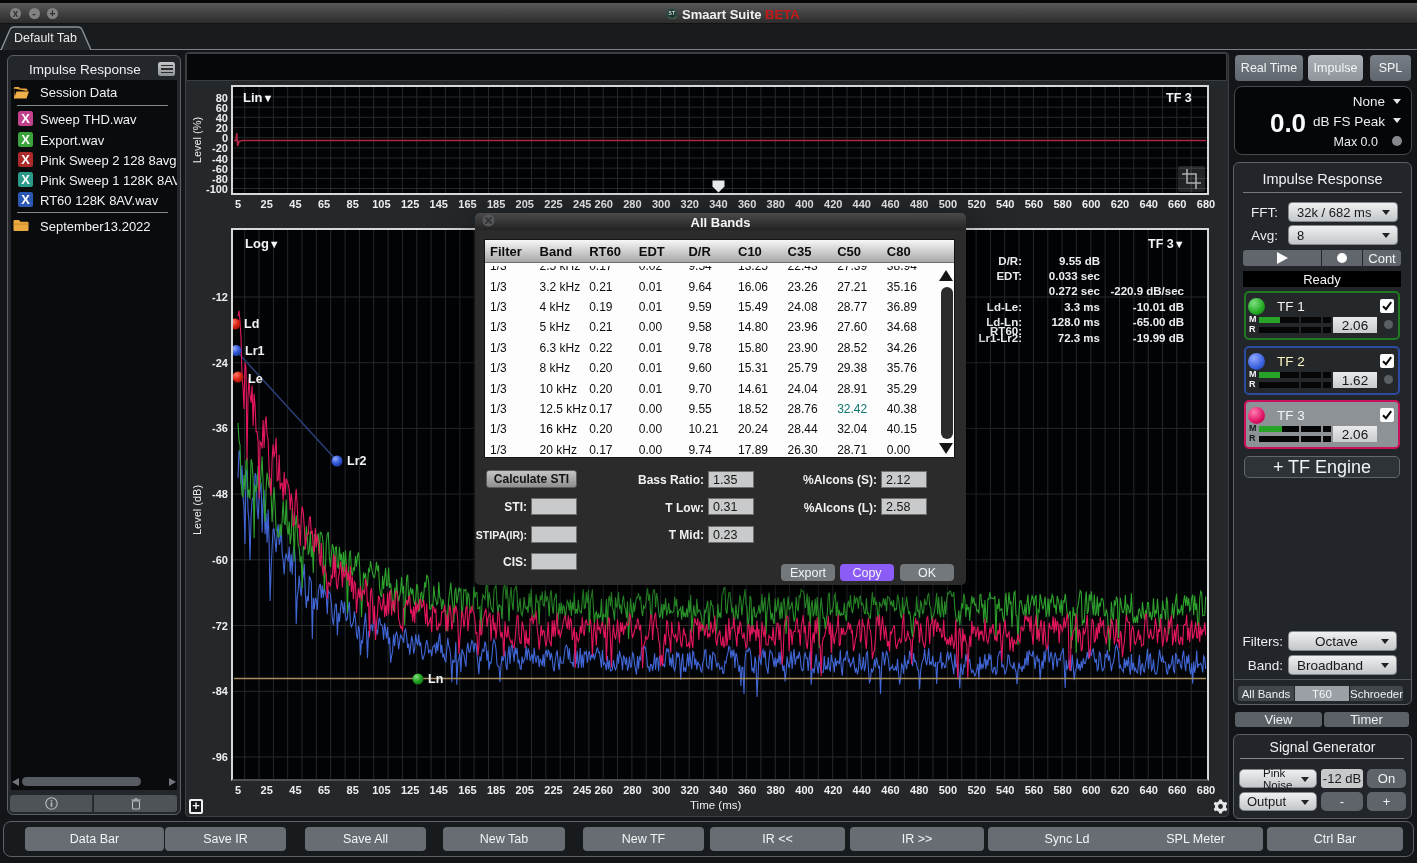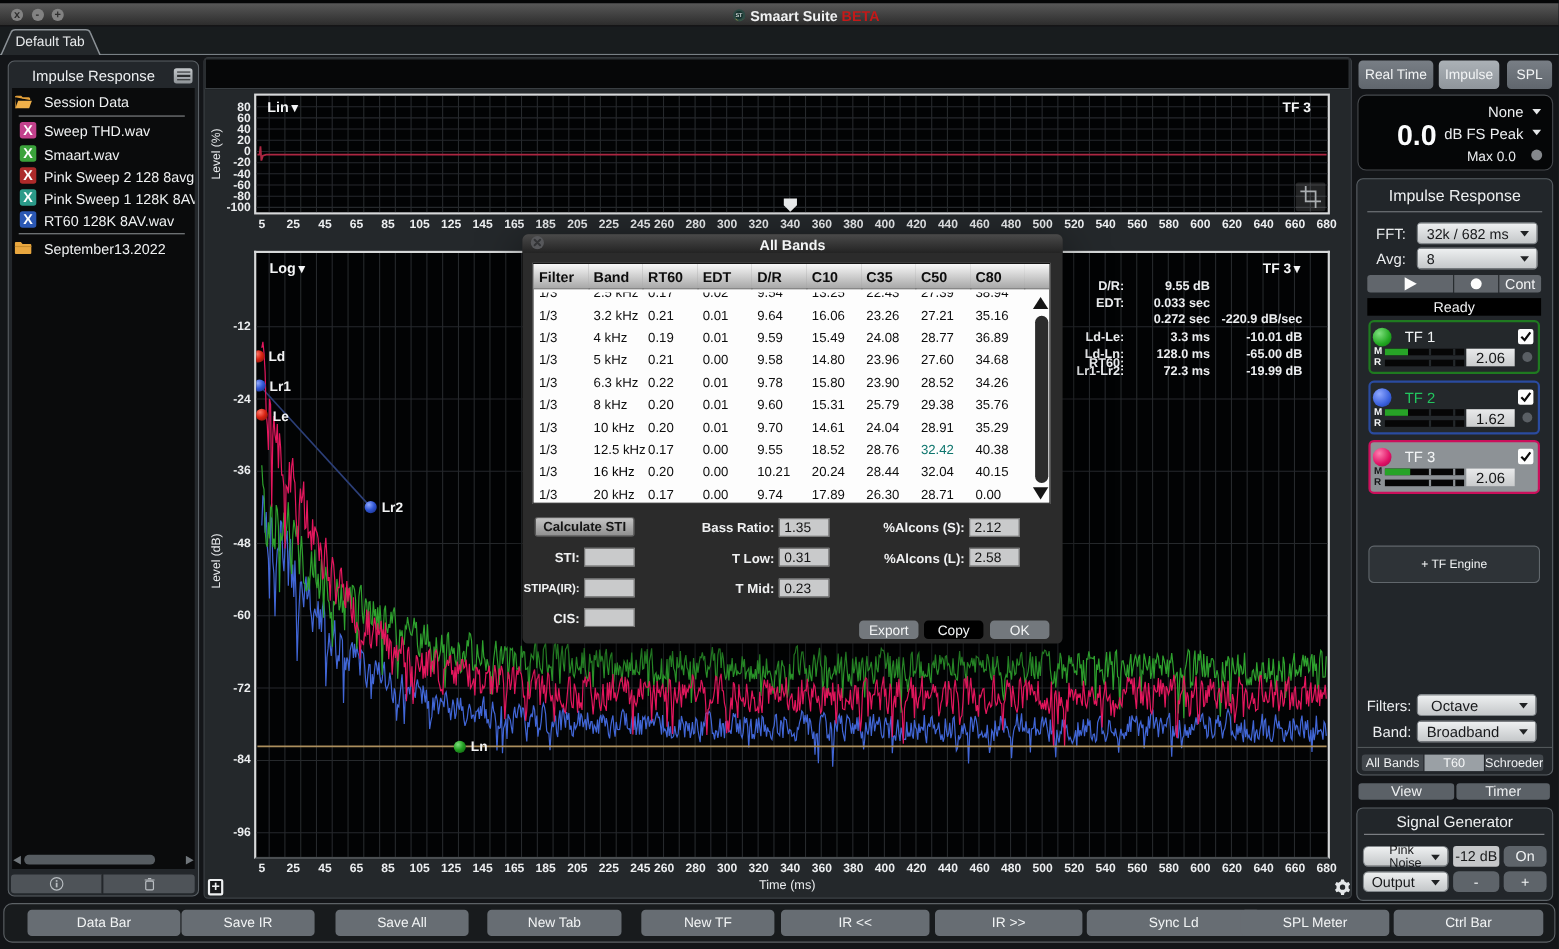--- a/index.html
+++ b/index.html
@@ -45,21 +45,21 @@
     </svg>
     <div class="abs" style="left:29px;top:5px;font-size:13px;color:#f0f2f3;">Session Data</div>
     <div class="abs" style="left:6px;top:25px;width:151px;height:1px;background:#86898c;"></div>
     <div class="abs" style="left:7px;top:31px;width:15px;height:15px;border-radius:2.5px;background:linear-gradient(#c2418c,#c2418c);display:flex;align-items:center;justify-content:center;">
       <span style="font-size:13px;font-weight:bold;color:#fff;">X</span>
     </div>
     <div class="abs" style="left:29px;top:32px;font-size:13px;color:#f0f2f3;white-space:nowrap;">Sweep THD.wav</div>
     <div class="abs" style="left:7px;top:51.5px;width:15px;height:15px;border-radius:2.5px;background:linear-gradient(#3ba33b,#3ba33b);display:flex;align-items:center;justify-content:center;">
       <span style="font-size:13px;font-weight:bold;color:#fff;">X</span>
     </div>
-    <div class="abs" style="left:29px;top:52.5px;font-size:13px;color:#f0f2f3;white-space:nowrap;">Smaart.wav</div>
+    <div class="abs" style="left:29px;top:52.5px;font-size:13px;color:#f0f2f3;white-space:nowrap;">Export.wav</div>
     <div class="abs" style="left:7px;top:72px;width:15px;height:15px;border-radius:2.5px;background:linear-gradient(#ad2a2a,#ad2a2a);display:flex;align-items:center;justify-content:center;">
       <span style="font-size:13px;font-weight:bold;color:#fff;">X</span>
     </div>
     <div class="abs" style="left:29px;top:73px;font-size:13px;color:#f0f2f3;white-space:nowrap;">Pink Sweep 2 128 8avg.wav</div>
     <div class="abs" style="left:7px;top:92px;width:15px;height:15px;border-radius:2.5px;background:linear-gradient(#2b9a89,#2b9a89);display:flex;align-items:center;justify-content:center;">
       <span style="font-size:13px;font-weight:bold;color:#fff;">X</span>
     </div>
     <div class="abs" style="left:29px;top:93px;font-size:13px;color:#f0f2f3;white-space:nowrap;">Pink Sweep 1 128K 8AVG.wav</div>
     <div class="abs" style="left:7px;top:112px;width:15px;height:15px;border-radius:2.5px;background:linear-gradient(#2b58b4,#2b58b4);display:flex;align-items:center;justify-content:center;">
       <span style="font-size:13px;font-weight:bold;color:#fff;">X</span>
@@ -446,21 +446,21 @@
 <div class="abs" style="left:1259px;top:317px;width:21px;height:6px;background:#27a327;"></div>
 <div class="abs" style="left:1259px;top:327px;width:72px;height:6px;background:#060606;"></div>
 <div class="abs" style="left:1299px;top:317px;width:2px;height:6px;background:#24282b;"></div>
 <div class="abs" style="left:1299px;top:327px;width:2px;height:6px;background:#24282b;"></div>
 <div class="abs" style="left:1321px;top:317px;width:2px;height:6px;background:#24282b;"></div>
 <div class="abs" style="left:1321px;top:327px;width:2px;height:6px;background:#24282b;"></div>
 <div class="abs" style="left:1333px;top:317px;width:44px;height:16px;background:linear-gradient(#e9eaeb,#c9cbcc);color:#141516;font-size:13.5px;display:flex;align-items:center;justify-content:center;">2.06</div>
 <div class="abs" style="left:1384px;top:320px;width:9px;height:9px;border-radius:50%;background:#5a5f64;"></div>
 <div class="abs" style="left:1244px;top:346px;width:156px;height:49px;background:#24282b;border:2px solid #2a4ba0;border-radius:5px;"></div>
 <div class="abs" style="left:1248px;top:353px;width:17px;height:17px;border-radius:50%;background:radial-gradient(circle at 35% 30%, #8fa8ff, #3b61dd 60%, #1c3490);"></div>
-<div class="abs" style="left:1277px;top:354px;font-size:13.5px;color:#22c55e;">TF 2</div>
+<div class="abs" style="left:1277px;top:354px;font-size:13.5px;color:#fef9c3;">TF 2</div>
 <div class="abs" style="left:1380px;top:354px;width:14px;height:14px;background:#fdfdfd;border-radius:2px;"></div>
 <svg class="abs" style="left:1380px;top:354px;" width="14" height="14" viewBox="0 0 14 14">
     <path d="M3,7.2 L6,10.2 L11.2,3.2" fill="none" stroke="#0a0a0a" stroke-width="2"></path>
   </svg>
 <div class="abs" style="left:1249px;top:370px;font-size:9px;font-weight:bold;color:#f2f4f5;line-height:1;">M</div>
 <div class="abs" style="left:1249px;top:380px;font-size:9px;font-weight:bold;color:#f2f4f5;line-height:1;">R</div>
 <div class="abs" style="left:1259px;top:372px;width:72px;height:6px;background:#060606;"></div>
 <div class="abs" style="left:1259px;top:372px;width:21px;height:6px;background:#27a327;"></div>
 <div class="abs" style="left:1259px;top:382px;width:72px;height:6px;background:#060606;"></div>
 <div class="abs" style="left:1299px;top:372px;width:2px;height:6px;background:#24282b;"></div>
@@ -479,23 +479,23 @@
 <div class="abs" style="left:1249px;top:424px;font-size:9px;font-weight:bold;color:#17181a;line-height:1;">M</div>
 <div class="abs" style="left:1249px;top:434px;font-size:9px;font-weight:bold;color:#17181a;line-height:1;">R</div>
 <div class="abs" style="left:1259px;top:426px;width:72px;height:6px;background:#060606;"></div>
 <div class="abs" style="left:1259px;top:426px;width:23px;height:6px;background:#27a327;"></div>
 <div class="abs" style="left:1259px;top:436px;width:72px;height:6px;background:#060606;"></div>
 <div class="abs" style="left:1299px;top:426px;width:2px;height:6px;background:#8d9296;"></div>
 <div class="abs" style="left:1299px;top:436px;width:2px;height:6px;background:#8d9296;"></div>
 <div class="abs" style="left:1321px;top:426px;width:2px;height:6px;background:#8d9296;"></div>
 <div class="abs" style="left:1321px;top:436px;width:2px;height:6px;background:#8d9296;"></div>
 <div class="abs" style="left:1333px;top:426px;width:44px;height:16px;background:linear-gradient(#e9eaeb,#c9cbcc);color:#141516;font-size:13.5px;display:flex;align-items:center;justify-content:center;">2.06</div>
-<div class="abs" style="left:1244px;top:456px;width:156px;height:34px;background:#2e3337;border:1.5px solid #61676c;border-radius:5px;color:#f2f4f5;font-size:11px;display:flex;align-items:center;justify-content:center;margin-top:40px;">+ TF Engine</div>
+<div class="abs" style="left:1244px;top:456px;width:156px;height:22px;background:#2e3337;border:1.5px solid #61676c;border-radius:5px;color:#f2f4f5;font-size:18px;display:flex;align-items:center;justify-content:center;">+ TF Engine</div>
 <div class="lbl" style="left:1233px;top:634px;width:50px;font-size:13.5px;">Filters:</div>
-<div class="dd" style="left:1288px;top:631px;width:109px;height:20px;font-size:13.5px;padding-left:12px;">Octave<span class="tri-d"></span></div>
+<div class="dd" style="left:1288px;top:631px;width:109px;height:20px;font-size:13.5px;padding-left:26px;">Octave<span class="tri-d"></span></div>
 <div class="lbl" style="left:1233px;top:658px;width:50px;font-size:13.5px;">Band:</div>
 <div class="dd" style="left:1288px;top:655px;width:109px;height:20px;font-size:13.5px;padding-left:8px;">Broadband<span class="tri-d"></span></div>
 <div class="abs" style="left:1234px;top:679px;width:177px;height:1px;background:#515659;"></div>
 <div class="abs" style="left:1238px;top:686px;width:56px;height:15px;background:#42474c;border-radius:3px 0 0 3px;color:#eef0f1;font-size:11.5px;display:flex;align-items:center;justify-content:center;">All Bands</div>
 <div class="abs" style="left:1295px;top:686px;width:54px;height:15px;background:#9aa0a5;color:#f6f7f8;font-size:11.5px;display:flex;align-items:center;justify-content:center;">T60</div>
 <div class="abs" style="left:1350px;top:686px;width:53px;height:15px;background:#42474c;border-radius:0 3px 3px 0;color:#eef0f1;font-size:11.5px;display:flex;align-items:center;justify-content:center;">Schroeder</div>
 <div class="abs" style="left:1235px;top:711.5px;width:87px;height:15.5px;background:#5b6167;border-radius:3px;color:#eef0f1;font-size:13px;display:flex;align-items:center;justify-content:center;">View</div>
 <div class="abs" style="left:1324px;top:711.5px;width:85px;height:15.5px;background:#5b6167;border-radius:3px;color:#eef0f1;font-size:13px;display:flex;align-items:center;justify-content:center;">Timer</div>
 <div class="panel" style="left:1233px;top:734px;width:179px;height:85px;background:#22262a;"></div>
 <div class="abs" style="left:1233px;top:739px;width:179px;text-align:center;font-size:14px;color:#eef0f1;">Signal Generator</div>
@@ -642,13 +642,13 @@
 <div class="abs" style="left:708px;top:471px;width:46px;height:17px;background:#c9cacb;border:1px solid #6f6f6f;color:#161616;font-size:12.5px;display:flex;align-items:center;padding-left:4px;">1.35</div>
 <div class="lbl" style="left:614px;top:501px;width:90px;font-size:12px;font-weight:bold;color:#f0f1f2;">T Low:</div>
 <div class="abs" style="left:708px;top:498px;width:46px;height:17px;background:#c9cacb;border:1px solid #6f6f6f;color:#161616;font-size:12.5px;display:flex;align-items:center;padding-left:4px;">0.31</div>
 <div class="lbl" style="left:614px;top:528px;width:90px;font-size:12px;font-weight:bold;color:#f0f1f2;">T Mid:</div>
 <div class="abs" style="left:708px;top:526px;width:46px;height:17px;background:#c9cacb;border:1px solid #6f6f6f;color:#161616;font-size:12.5px;display:flex;align-items:center;padding-left:4px;">0.23</div>
 <div class="lbl" style="left:787px;top:473px;width:90px;font-size:12px;font-weight:bold;color:#f0f1f2;">%Alcons (S):</div>
 <div class="abs" style="left:881px;top:471px;width:46px;height:17px;background:#c9cacb;border:1px solid #6f6f6f;color:#161616;font-size:12.5px;display:flex;align-items:center;padding-left:4px;">2.12</div>
 <div class="lbl" style="left:787px;top:501px;width:90px;font-size:12px;font-weight:bold;color:#f0f1f2;">%Alcons (L):</div>
 <div class="abs" style="left:881px;top:498px;width:46px;height:17px;background:#c9cacb;border:1px solid #6f6f6f;color:#161616;font-size:12.5px;display:flex;align-items:center;padding-left:4px;">2.58</div>
 <div class="btn" style="left:781px;top:564px;width:54px;height:17px;background:#73787d;font-size:12.5px;">Export</div>
-<div class="btn" style="left:840px;top:564px;width:54px;height:17px;background:#000000;font-size:12.5px;">Copy</div>
+<div class="btn" style="left:840px;top:564px;width:54px;height:17px;background:#8b5cf6;font-size:12.5px;">Copy</div>
 <div class="btn" style="left:900px;top:564px;width:54px;height:17px;background:#73787d;font-size:12.5px;">OK</div>
 </body></html>

